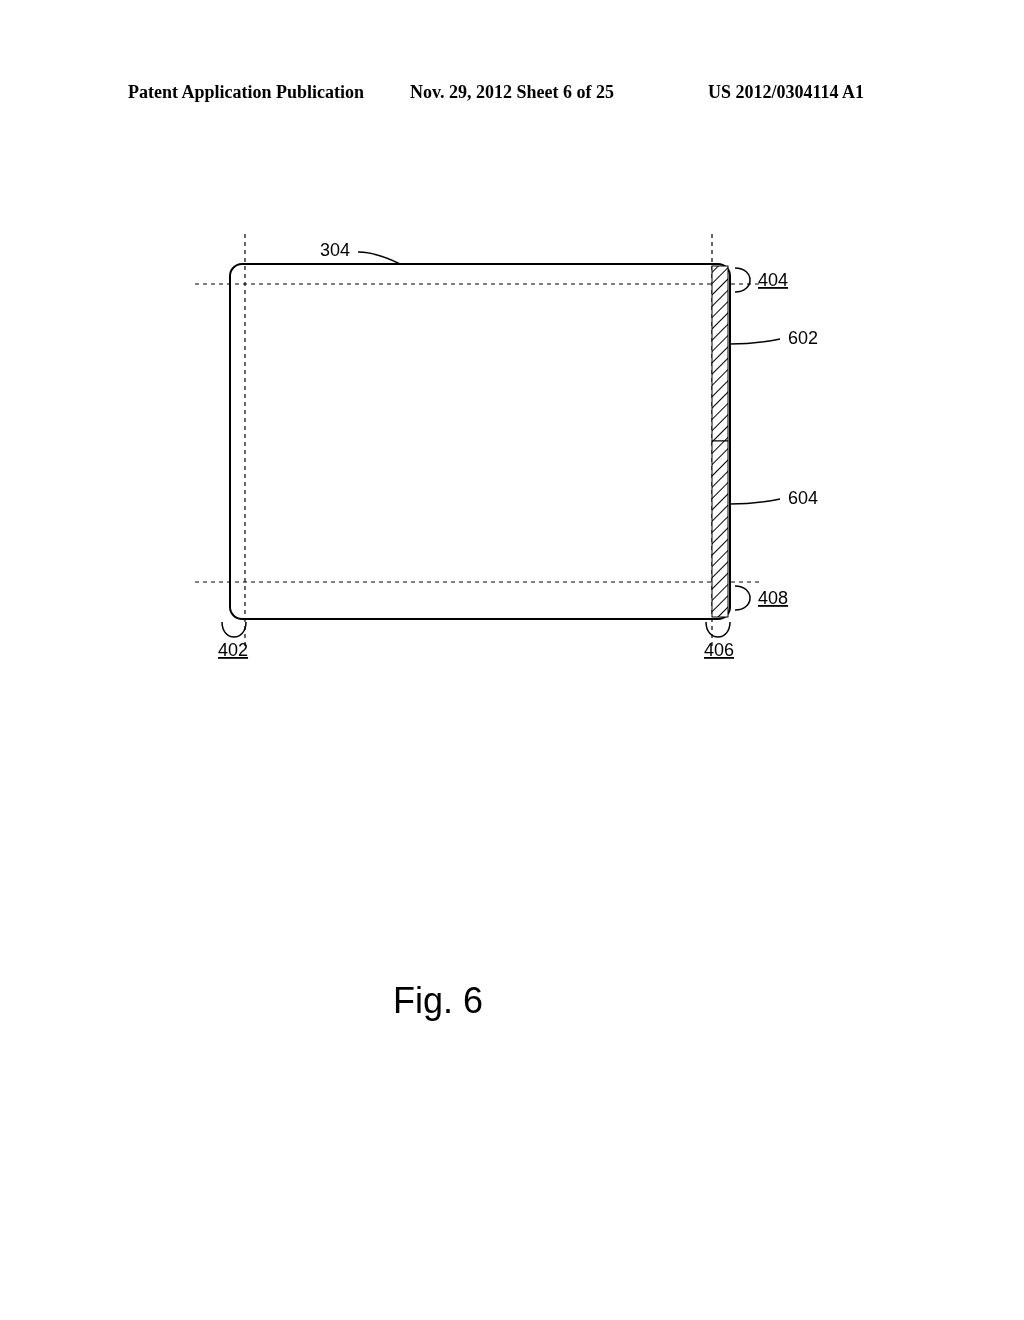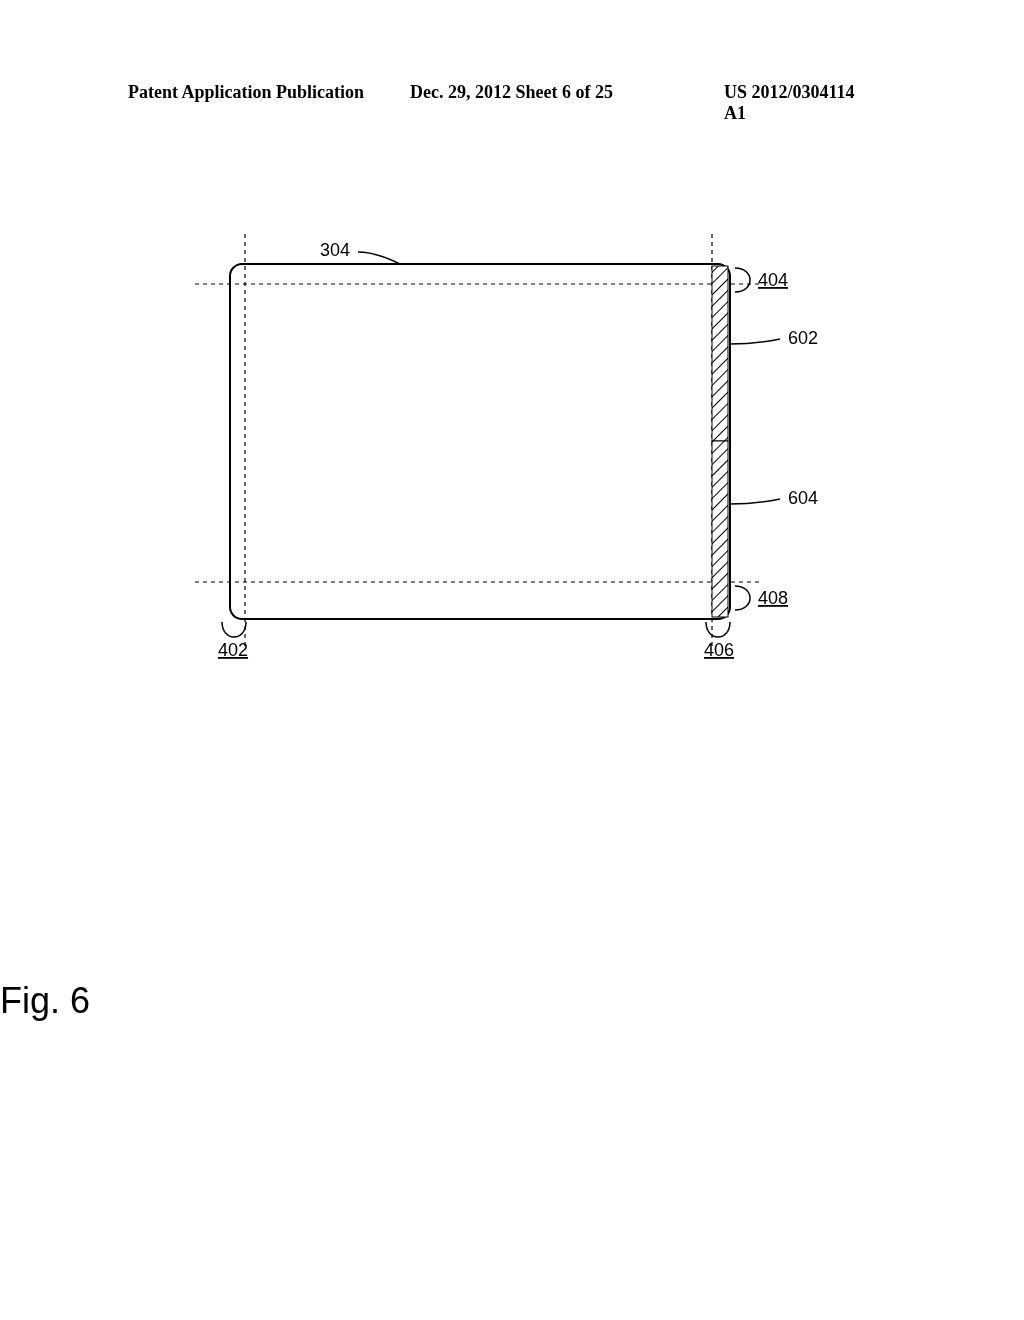--- a/index.html
+++ b/index.html
@@ -1,33 +1,33 @@
 <!DOCTYPE html>
 <html><head>
 <meta charset="utf-8">
 <style>
   * { margin: 0; padding: 0; box-sizing: border-box; }
   html, body { width: 1024px; height: 1320px; background: #fff; font-family: "Times New Roman", serif; }
   .page { position: relative; width: 876px; height: 1320px; }
   .header { position: absolute; top: 82px; left: 0; right: 0; display: flex; justify-content: space-between; font-weight: bold; font-size: 18px; }
   .header .left { position: absolute; left: 128px; }
   .header .center { position: absolute; left: 410px; }
-  .header .right { position: absolute; left: 724px; }
+  .header .right { position: absolute; left: 708px; }
   .figure-area { position: absolute; top: 224px; left: 160px; width: 720px; height: 450px; }
-  .fig-caption { position: absolute; top: 980px; left: 0; right: 0; font-size: 36px; font-family: Arial, sans-serif; }
+  .fig-caption { position: absolute; top: 980px; left: 0; right: 0; text-align: center; font-size: 36px; font-family: Arial, sans-serif; }
   svg { display: block; }
 </style>
 </head>
 <body>
 
 <div class="page">
 
   <div class="header">
     <span class="left">Patent Application Publication</span>
-    <span class="center">Dec. 29, 2012  Sheet 6 of 25</span>
+    <span class="center">Nov. 29, 2012  Sheet 6 of 25</span>
     <span class="right">US 2012/0304114 A1</span>
   </div>
 
   <div class="figure-area">
     <svg width="720" height="450" viewBox="0 0 720 450">
       <defs>
 
         <pattern id="hatch" patternUnits="userSpaceOnUse" width="8" height="8" patternTransform="rotate(45)">
           <rect width="8" height="8" fill="#fff"></rect>
           <line x1="0" y1="0" x2="0" y2="8" stroke="#000" stroke-width="2"></line>

